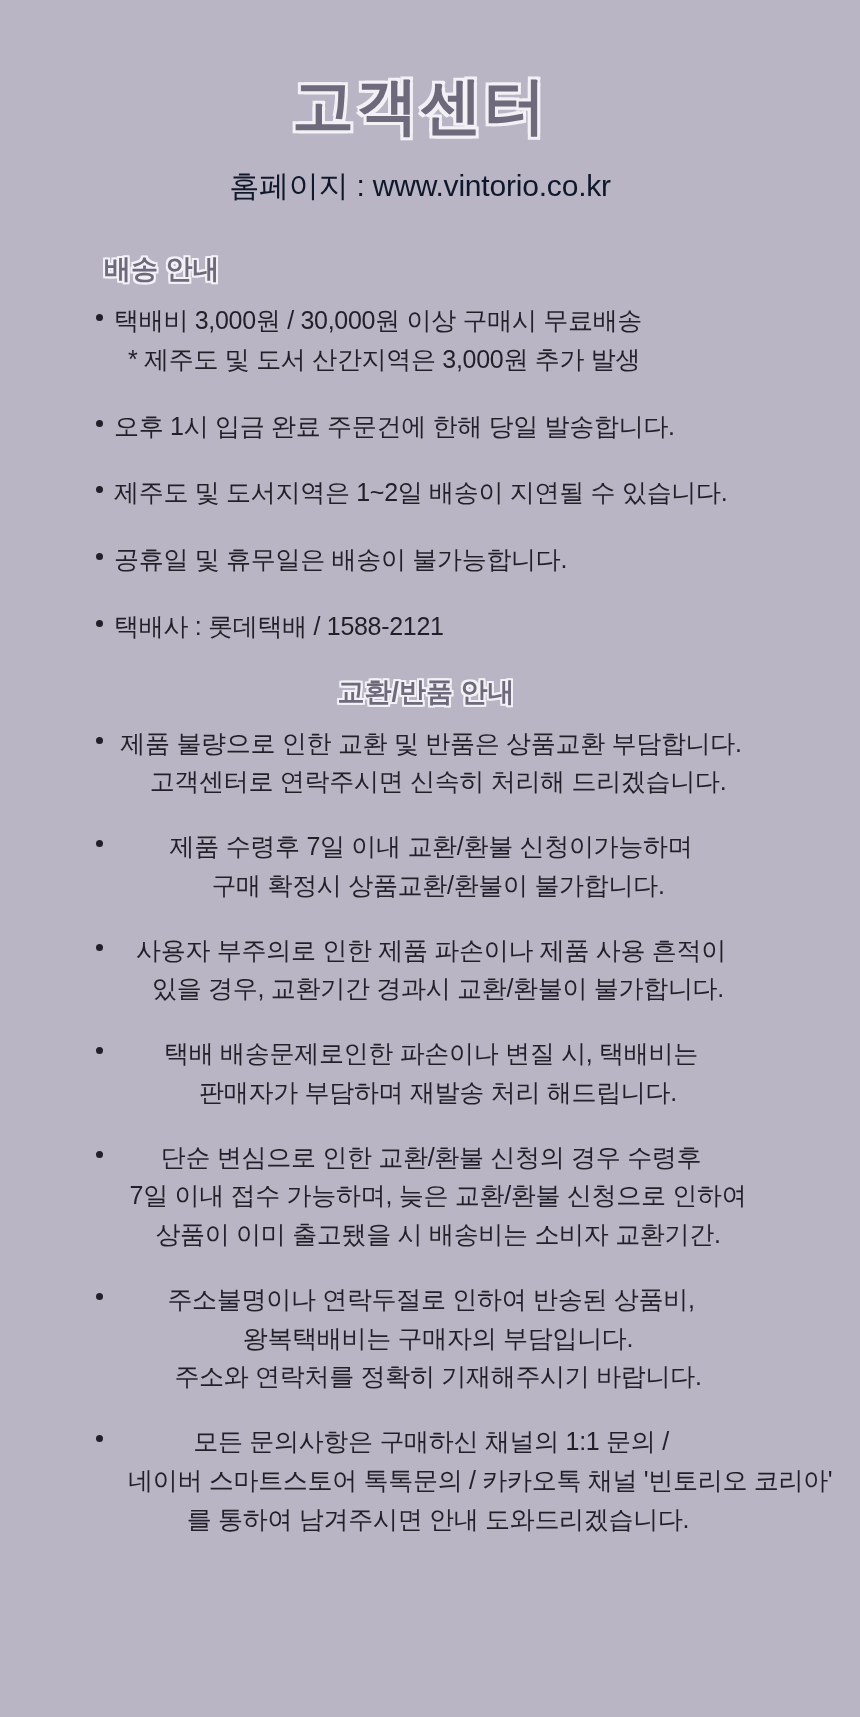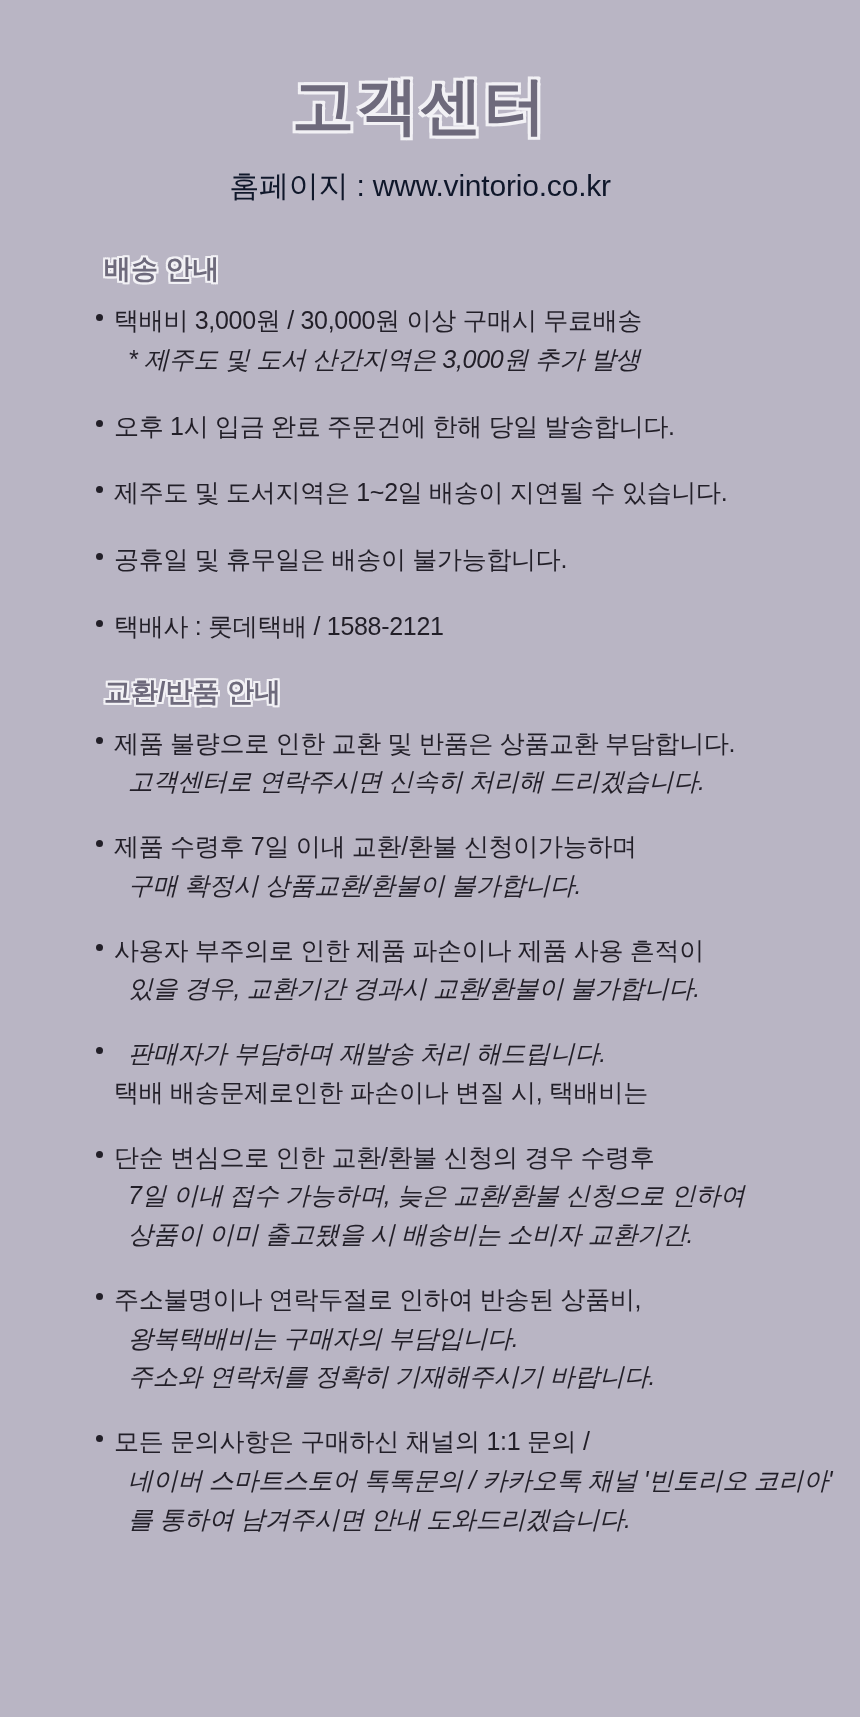--- a/index.html
+++ b/index.html
@@ -61,20 +61,21 @@
     color: #6e6a7c;
     letter-spacing: 0px;
     text-shadow:
        2px 0 0 #f2f1f5, -2px 0 0 #f2f1f5,
        0 2px 0 #f2f1f5, 0 -2px 0 #f2f1f5,
        2px 2px 0 #f2f1f5, -2px 2px 0 #f2f1f5,
        2px -2px 0 #f2f1f5, -2px -2px 0 #f2f1f5;
     margin: 0 0 14px 12px;
   }
   .section + .section {
+    text-align: center;
   }
   ul.bullets {
     list-style: none;
     margin: 0;
     padding: 0;
   }
   ul.bullets > li {
     position: relative;
     padding-left: 22px;
     margin-bottom: 22px;
@@ -92,21 +93,20 @@
     height: 7px;
     border-radius: 50%;
     background: #221f28;
   }
   ul.bullets > li .line {
     display: block;
     white-space: nowrap;
   }
   ul.bullets > li .line.sub {
     padding-left: 14px;
-    font-style: italic;
   }
   .delivery ul.bullets > li {
     margin-bottom: 28px;
   }
   .exchange ul.bullets > li {
     margin-bottom: 26px;
   }
 </style>
 </head>
 <body>
@@ -151,22 +151,22 @@
         </li>
         <li>
           <span class="line">제품 수령후 7일 이내 교환/환불 신청이가능하며</span>
           <span class="line sub">구매 확정시 상품교환/환불이 불가합니다.</span>
         </li>
         <li>
           <span class="line">사용자 부주의로 인한 제품 파손이나 제품 사용 흔적이</span>
           <span class="line sub">있을 경우, 교환기간 경과시 교환/환불이 불가합니다.</span>
         </li>
         <li>
+          <span class="line">택배 배송문제로인한 파손이나 변질 시, 택배비는</span>
           <span class="line sub">판매자가 부담하며 재발송 처리 해드립니다.</span>
-          <span class="line">택배 배송문제로인한 파손이나 변질 시, 택배비는</span>
         </li>
         <li>
           <span class="line">단순 변심으로 인한 교환/환불 신청의 경우 수령후</span>
           <span class="line sub">7일 이내 접수 가능하며, 늦은 교환/환불 신청으로 인하여</span>
           <span class="line sub">상품이 이미 출고됐을 시 배송비는 소비자 교환기간.</span>
         </li>
         <li>
           <span class="line">주소불명이나 연락두절로 인하여 반송된 상품비,</span>
           <span class="line sub">왕복택배비는 구매자의 부담입니다.</span>
           <span class="line sub">주소와 연락처를 정확히 기재해주시기 바랍니다.</span>

